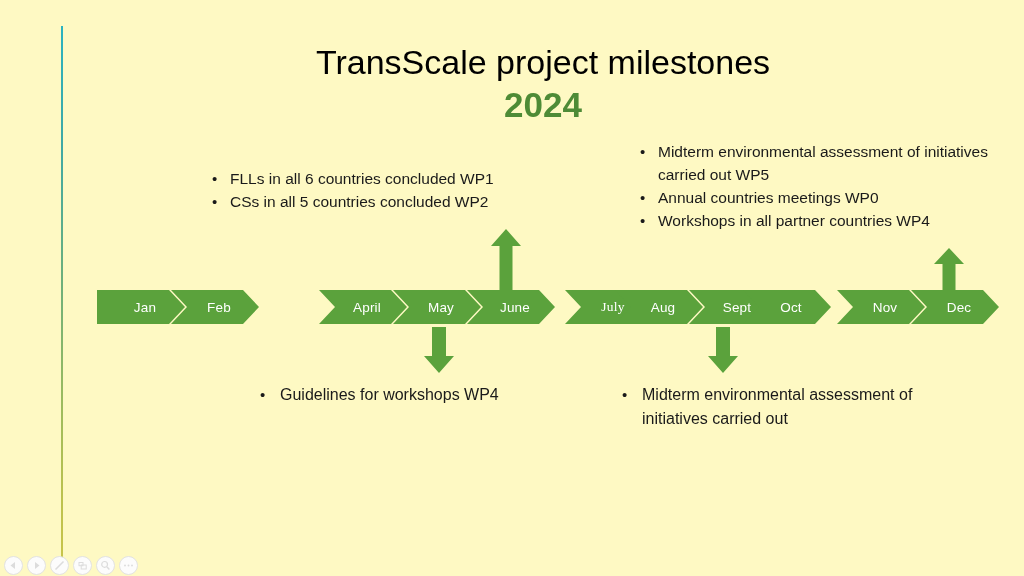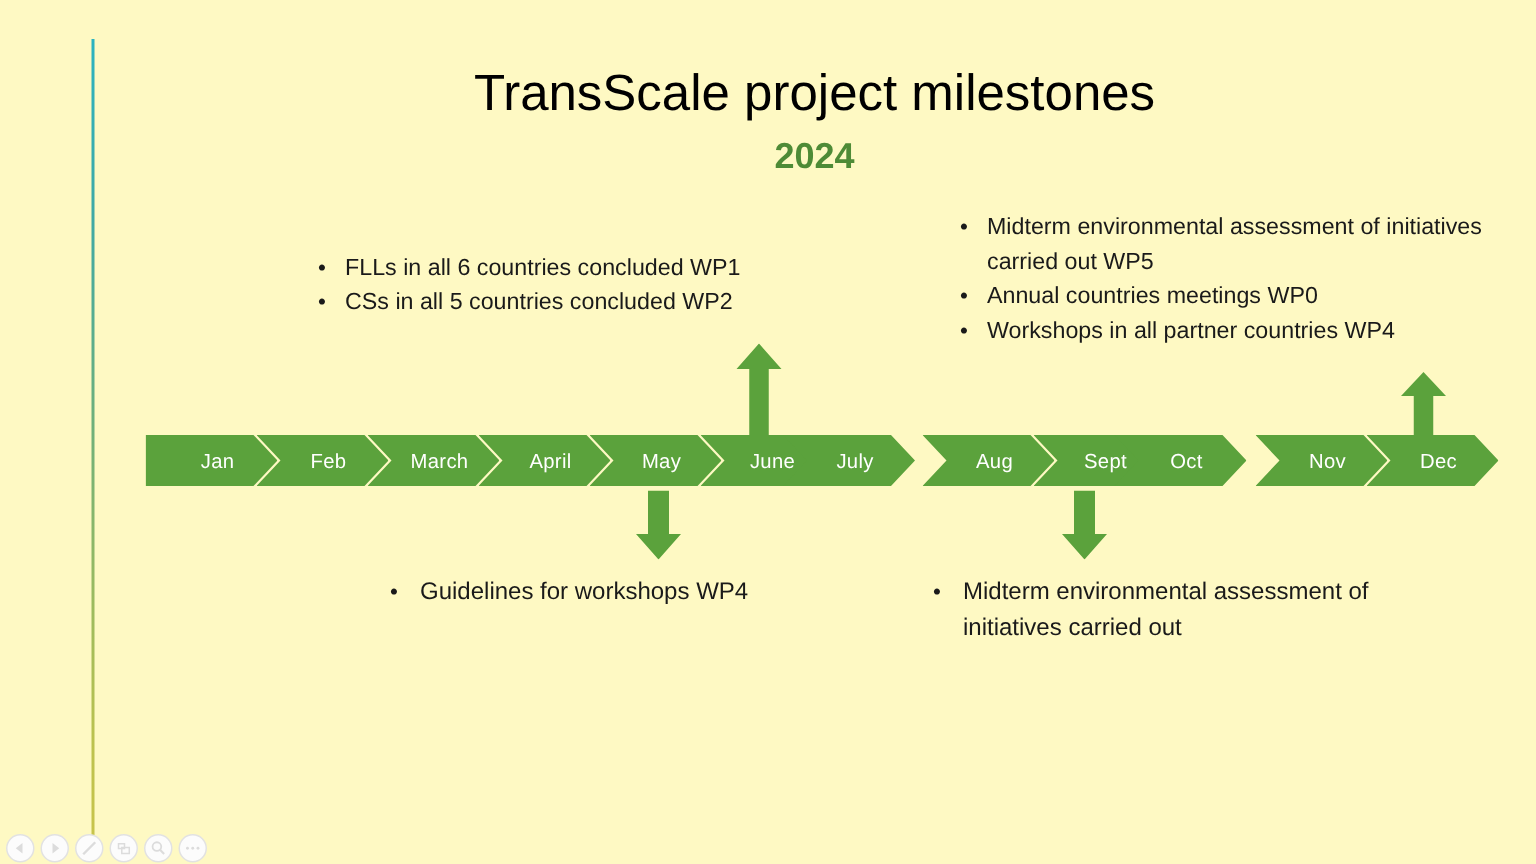--- a/index.html
+++ b/index.html
@@ -41,21 +41,21 @@
     width: 962px;
     text-align: center;
   }
   #page-title {
     font-size: 34px;
     color: #000000;
     line-height: 44px;
     white-space: nowrap;
   }
   #title-year {
-    font-size: 24px;
+    font-size: 35px;
     font-weight: bold;
     color: #4E8B36;
     line-height: 38px;
     margin-top: 2px;
   }
 
   
   .bullet-list {
     position: absolute;
     color: #1a1a1a;
@@ -217,33 +217,30 @@
     </svg>
   </div>
 
   <div id="timeline">
     <div class="chevron first" style="left:0px;   width:88px;">
       <span class="chevron-label">Jan</span>
     </div>
     <div class="chevron" style="left:74px;  width:88px;">
       <span class="chevron-label">Feb</span>
     </div>
-    <div class="chevron" style="left:148px; width:88px;">
-      <span class="chevron-label">March</span>
-    </div>
     <div class="chevron" style="left:222px; width:88px;">
       <span class="chevron-label">April</span>
     </div>
     <div class="chevron" style="left:296px; width:88px;">
       <span class="chevron-label">May</span>
     </div>
     <div class="chevron" style="left:370px; width:88px;">
       <span class="chevron-label">June</span>
     </div>
-    <div class="chevron" style="left:425px; width:88px;">
+    <div class="chevron" style="left:468px; width:88px;font-family:Liberation Serif, serif;">
       <span class="chevron-label">July</span>
     </div>
     <div class="chevron" style="left:518px; width:88px;">
       <span class="chevron-label">Aug</span>
     </div>
     <div class="chevron" style="left:592px; width:88px;">
       <span class="chevron-label">Sept</span>
     </div>
     <div class="chevron" style="left:646px; width:88px;">
       <span class="chevron-label">Oct</span>

